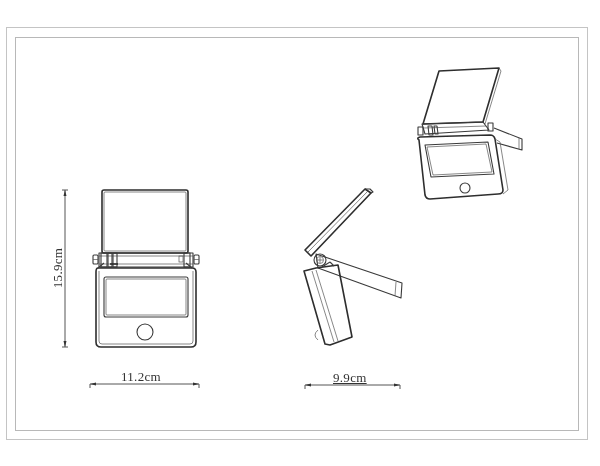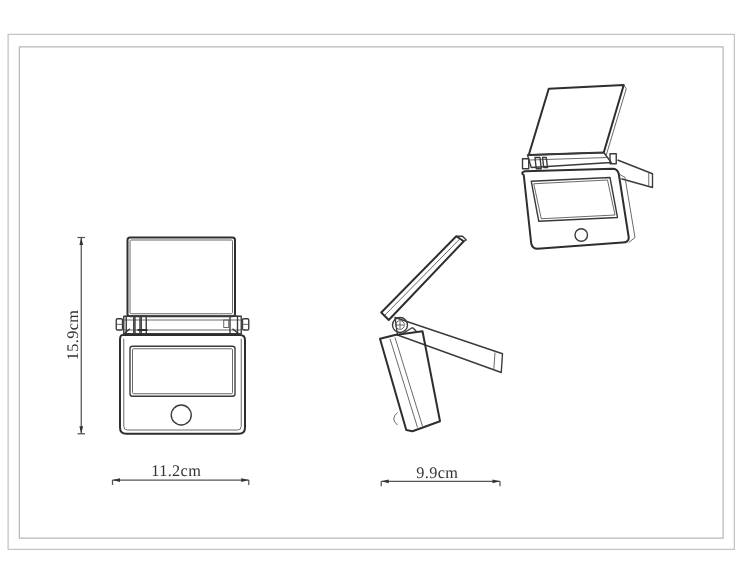--- a/index.html
+++ b/index.html
@@ -142,13 +142,13 @@
       <path class="ln2" d="M495 139 L500 142 L508 190 L503 194"></path>
       <path class="ln" d="M425 145 L488 142 L494 174 L431 177 Z"></path>
       <path class="ln2" d="M427 147 L486 144 L492 172 L433 175 Z"></path>
       <circle class="ln" cx="465" cy="188" r="5"></circle>
     </g>
   </g>
 </svg>
 
 <div class="dim-label rot" style="left:38px; top:260px;">15.9cm</div>
 <div class="dim-label" style="left:121px; top:369px;">11.2cm</div>
-<div class="dim-label" style="left:333px; top:370px;">9.9cm</div>
+<div class="dim-label" style="left:333px; top:370px;text-decoration:underline;">9.9cm</div>
 
 </body></html>

